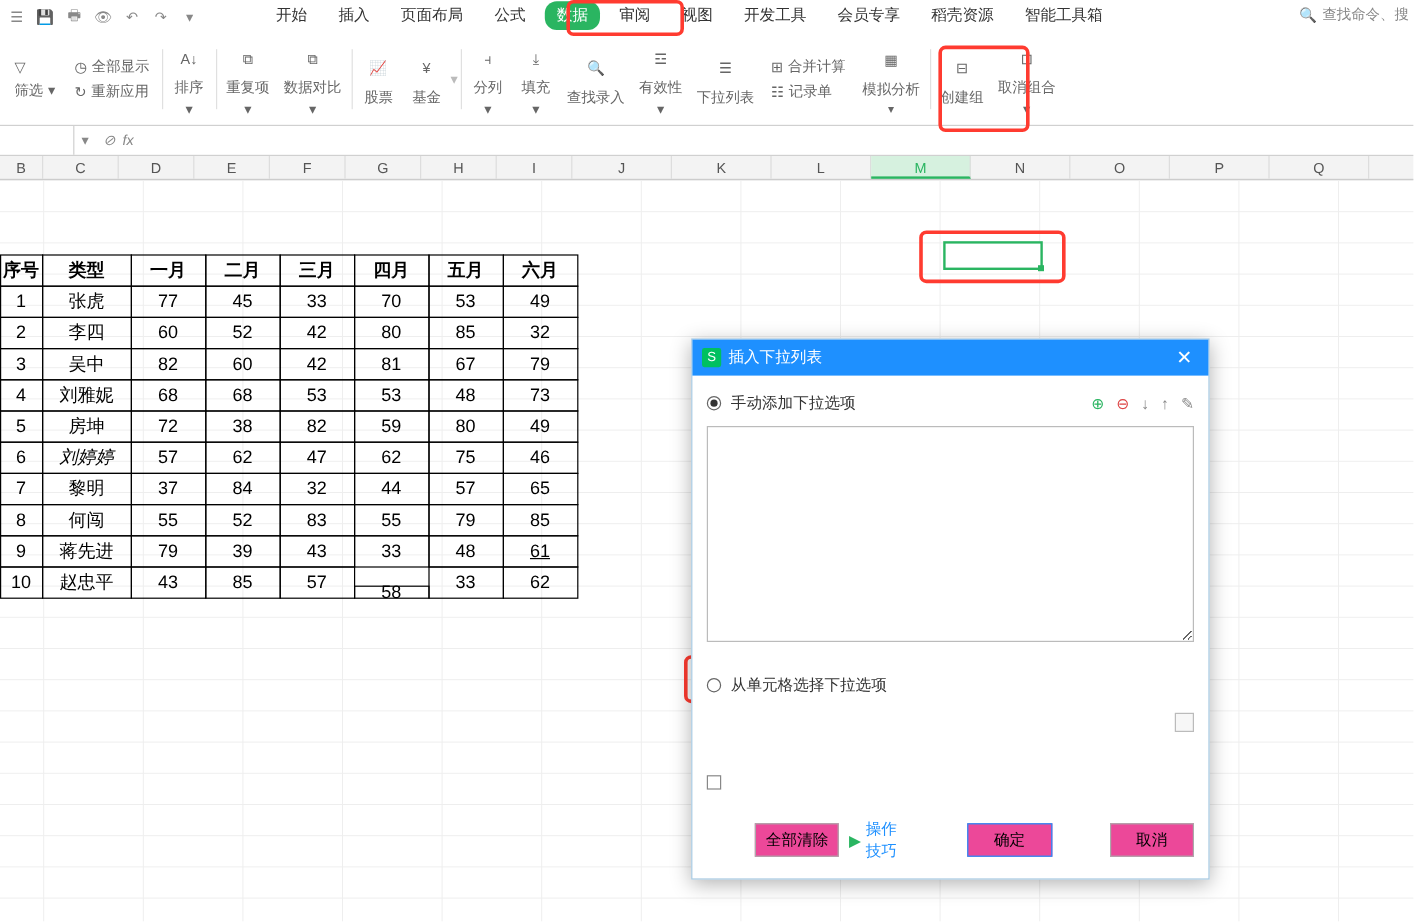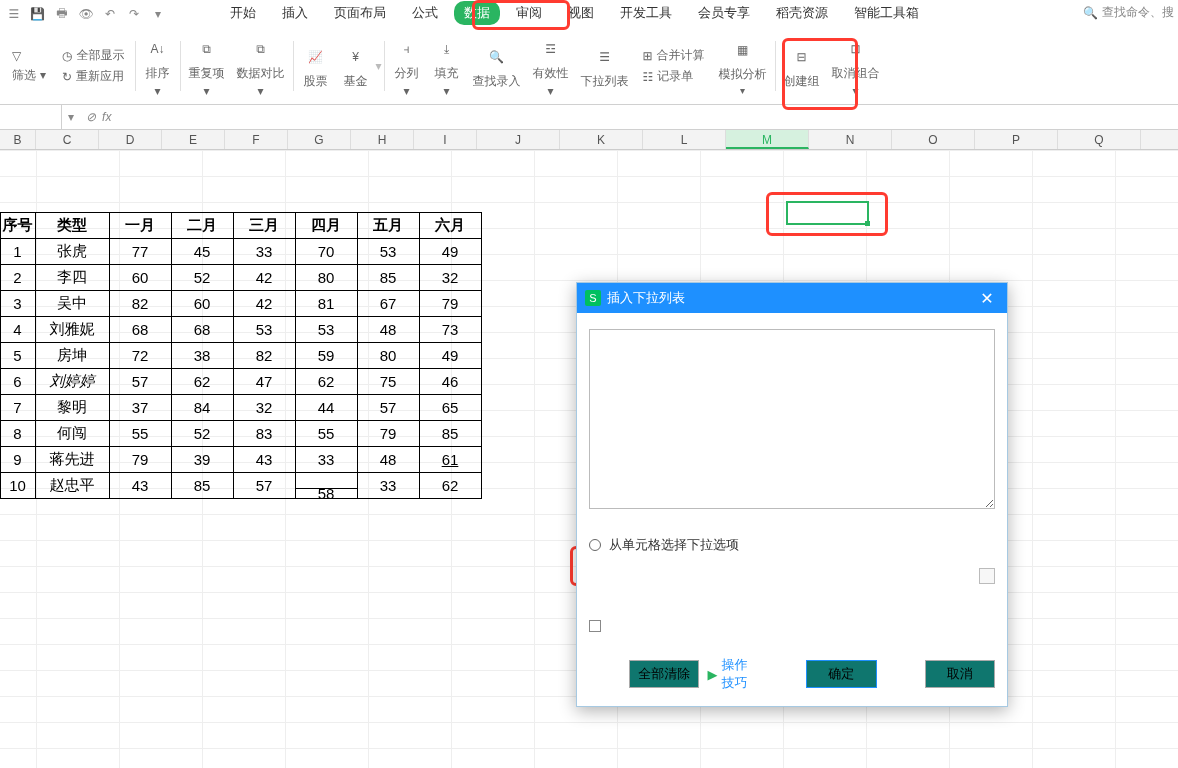--- a/index.html
+++ b/index.html
@@ -57,21 +57,21 @@
 .dlg-close { width:24px; text-align:center; font-size:16px; cursor:pointer; }
 .dlg-body { padding:10px 12px; }
 .opt-row { display:flex; align-items:center; gap:8px; font-size:13px; color:#333; padding:4px 0; }
 .radio { width:12px; height:12px; border-radius:50%; border:1px solid #666; display:inline-flex; align-items:center; justify-content:center; }
 .radio.on::after { content:""; width:6px; height:6px; background:#333; border-radius:50%; }
 .dlg-tools { display:flex; gap:10px; margin-left:auto; }
 .dlg-tools span { color:#888; cursor:pointer; }
 .dlg-input { width:100%; height:180px; border:1px solid #bbb; margin-top:6px; padding:4px; font-size:13px; outline:none; }
 .chk { width:12px; height:12px; border:1px solid #888; display:inline-block; }
 .dlg-footer { display:flex; align-items:center; padding:10px 12px 14px; gap:8px; }
-.btn { width:108px; height:28px; border:1px solid #aaa; background:#0f766e; display:flex; align-items:center; justify-content:center; font-size:13px; cursor:pointer;margin-left:40px; }
+.btn { width:108px; height:28px; border:1px solid #aaa; background:#ec4899; display:flex; align-items:center; justify-content:center; font-size:13px; cursor:pointer;margin-left:40px; }
 .btn.primary { border:1.5px solid #1e90ff; }
 .link { color:#1e90ff; font-size:13px; cursor:pointer; display:flex; align-items:center; gap:4px; }
 .small-pick { width:16px; height:16px; border:1px solid #bbb; margin-left:auto; background:#f7f7f7; }
 </style>
 </head>
 <body>
 
 <div class="ribbon-tabs">
   <div class="ribbon-tab">开始</div>
   <div class="ribbon-tab">插入</div>
@@ -358,20 +358,31 @@
 <div class="ann" style="left:570px; top:546px; width:216px; height:40px;"></div>
 
 <div class="dialog">
   <div class="dlg-title">
     <span style="width:16px;height:16px;background:#00c060;border-radius:2px;display:inline-flex;align-items:center;justify-content:center;color:#fff;font-size:11px;margin-right:6px">S</span>
     <span>插入下拉列表</span>
     <span class="sp"></span>
     <span class="dlg-close">✕</span>
   </div>
   <div class="dlg-body">
+    <div class="opt-row">
+      <span class="radio on"></span>
+      <span>手动添加下拉选项</span>
+      <div class="dlg-tools">
+        <span style="color:#2ab561">⊕</span>
+        <span style="color:#d44">⊖</span>
+        <span>↓</span>
+        <span>↑</span>
+        <span>✎</span>
+      </div>
+    </div>
     <textarea class="dlg-input" style=""></textarea>
     <div class="opt-row" style="margin-top:20px">
       <span class="radio"></span>
       <span>从单元格选择下拉选项</span>
     </div>
     <div class="opt-row" style="margin-top:6px">
       <div class="small-pick"></div>
     </div>
     <div class="opt-row" style="margin-top:28px;color:#888">
       <span class="chk"></span>

